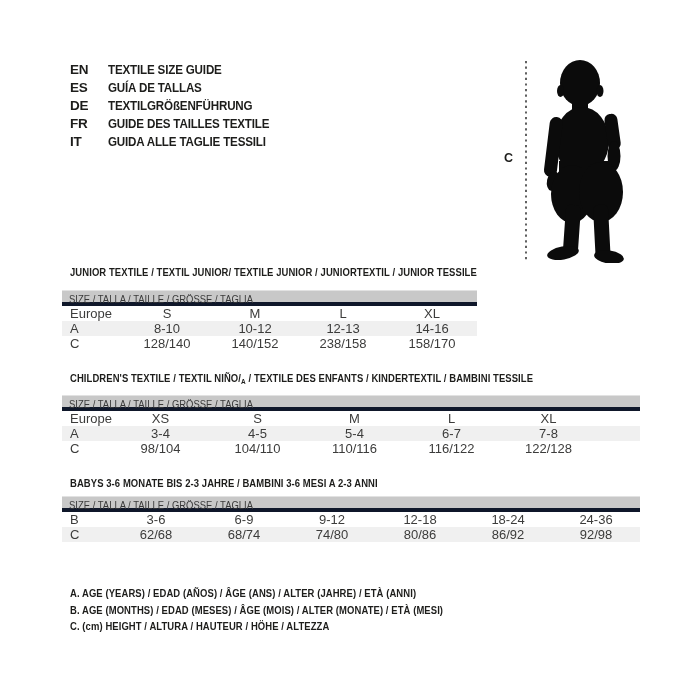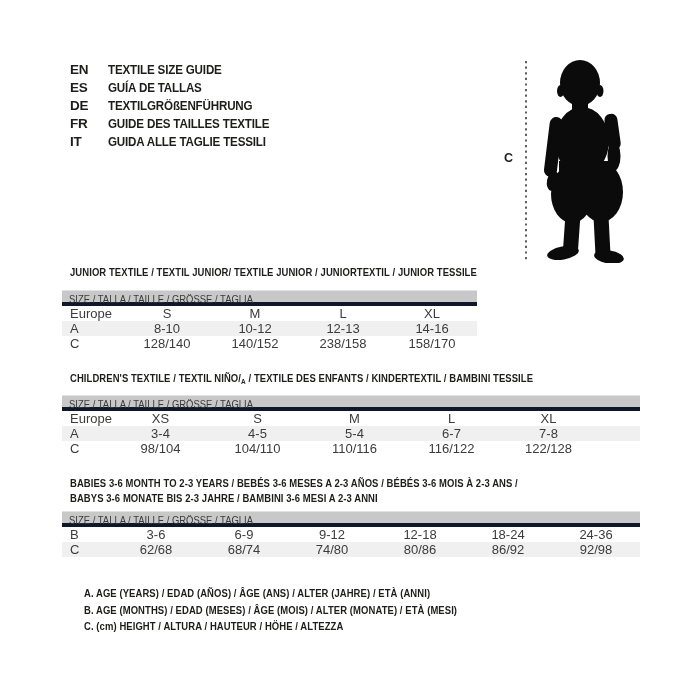--- a/index.html
+++ b/index.html
@@ -27,21 +27,21 @@
     border-bottom:4px solid #0f172a;font-size:11px;color:#3a3a3a;padding-left:7px;box-sizing:border-box;
   }
   table.size-table{border-collapse:collapse;table-layout:fixed;width:100%;}
   table.size-table td{
     font-size:13px;height:15px;padding:0;text-align:center;color:#3c3c3b;
     overflow:hidden;white-space:nowrap;
   }
   table.size-table td.lbl{text-align:left;padding-left:8px;}
   tr.shaded{background:#f0f0f0;}
   
-  .legend{position:absolute;left:84px;top:586px;}
+  .legend{position:absolute;left:70px;top:586px;}
   .legend-line{height:16.5px;line-height:14px;font-size:11px;font-weight:bold;letter-spacing:0.1px;}
 </style>
 </head>
 <body>
 
 <div class="canvas">
 
   <div class="lang-block">
     <div class="lang-row">
       <span class="lang-code">EN</span><span class="lang-label cond">TEXTILE SIZE GUIDE</span>
@@ -171,23 +171,20 @@
         <td>110/116</td>
         <td>116/122</td>
         <td>122/128</td>
         <td></td>
       </tr>
     </tbody>
       </table>
   </div>
 
   <div class="tbl" style="left:62px;top:477px;width:578px;">
-    <div class="tbl-title" style="padding-left:8px;">
-      <span class="cond">BABIES 3-6 MONTH TO 2-3 YEARS / BEBÉS 3-6 MESES A 2-3 AÑOS / BÉBÉS 3-6 MOIS À 2-3 ANS /</span>
-    </div>
     <div class="tbl-title" style="padding-left:8px;text-decoration:underline;">
       <span class="cond">BABYS 3-6 MONATE BIS 2-3 JAHRE / BAMBINI 3-6 MESI A 2-3 ANNI</span>
     </div>
     <div class="size-bar" style="margin-top:4px;">
       <span class="cond">SIZE / TALLA / TAILLE / GRÖSSE / TAGLIA</span>
     </div>
     <table class="size-table">
       <colgroup>
           <col style="width:50px">
           <col style="width:88px">

